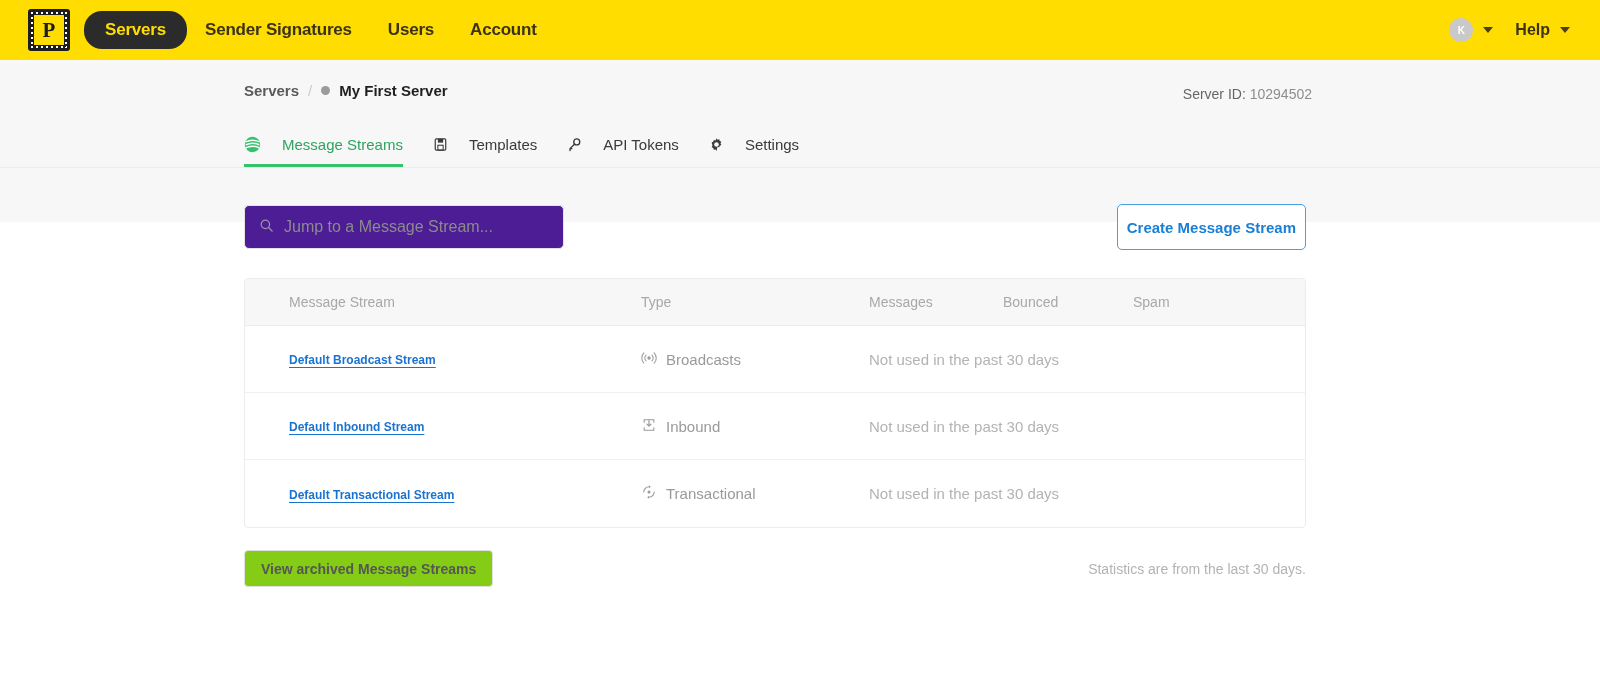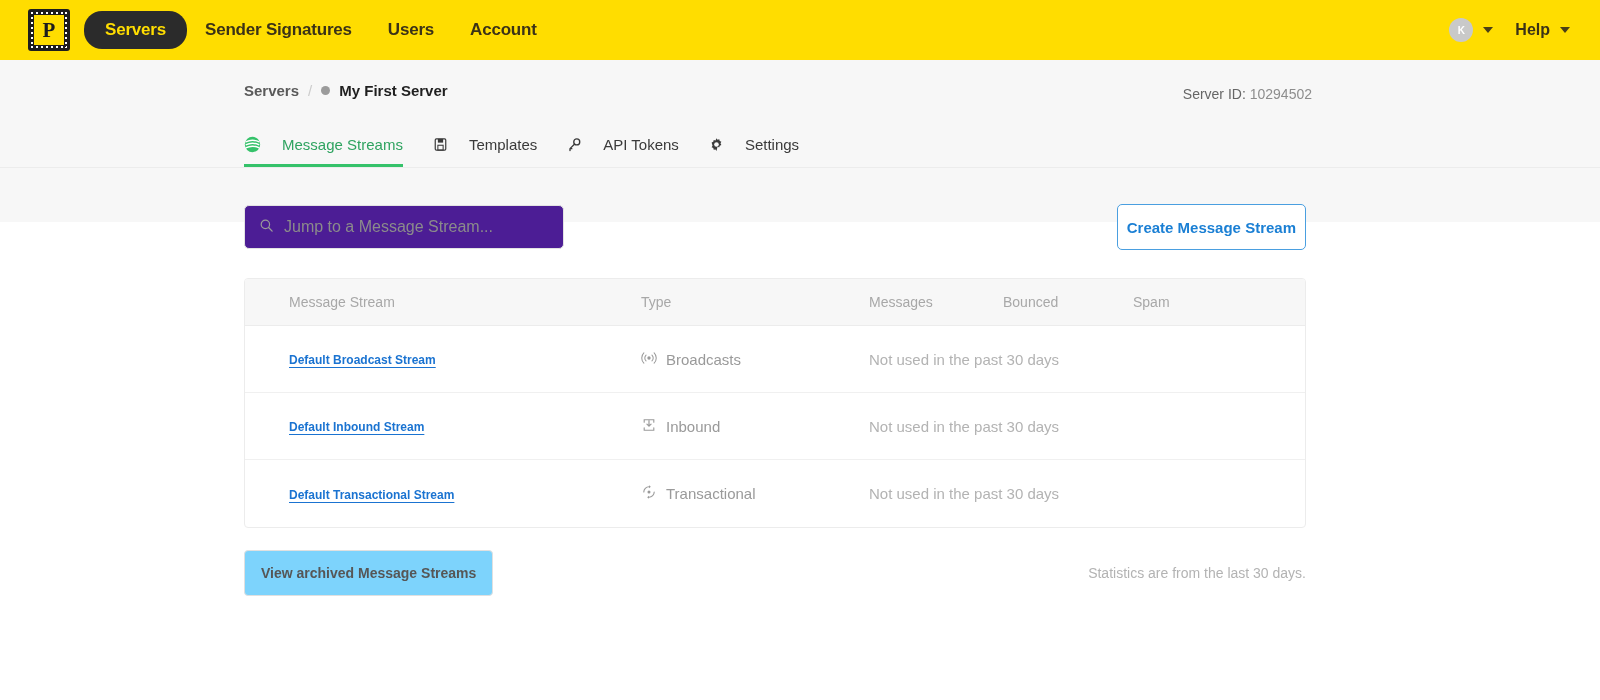--- a/index.html
+++ b/index.html
@@ -204,25 +204,25 @@
     font-size: 15px; color: #9a9a9a;
   }
   .stat-empty { font-size: 15px; color: #b3b3b3; }
 
   
   .footer {
     display: flex; align-items: center; justify-content: space-between;
     margin-top: 22px;
   }
   .btn-archive {
-    height: 46px;
+    height: 37px;
     padding: 0 16px;
     border: 1px solid #e0e0e0;
     border-radius: 4px;
-    background: #7dd3fc;
+    background: #84cc16;
     font-size: 14px; font-weight: bold; color: #565656;
     display: flex; align-items: center;
   }
   .stats-note { font-size: 14px; color: #b3b3b3; }
 </style>
 </head>
 <body>
 
 <div class="topbar">
   <div class="logo">

